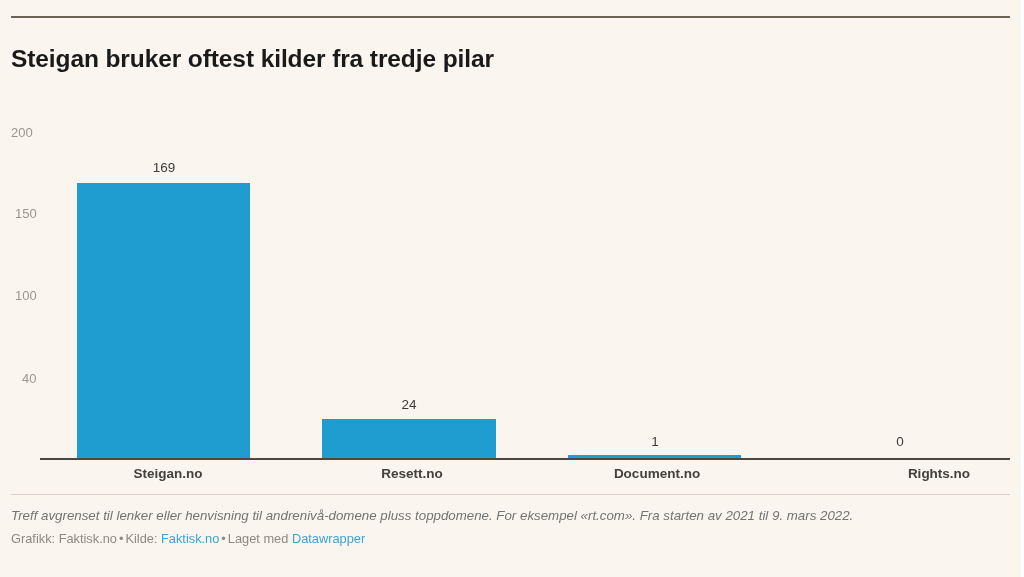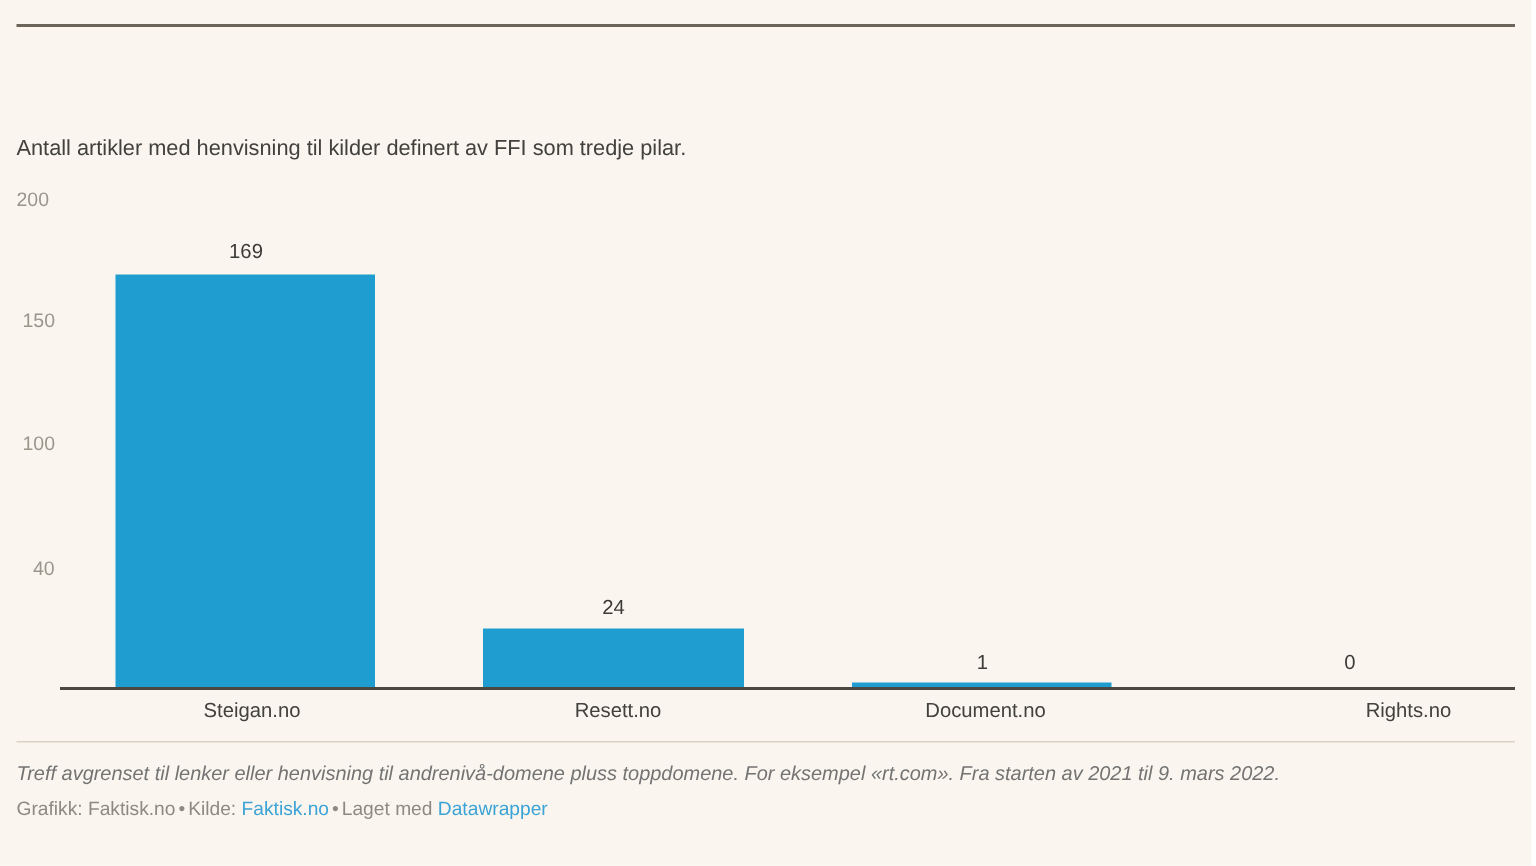--- a/index.html
+++ b/index.html
@@ -84,20 +84,21 @@
     white-space: nowrap;
   }
   .cat-label {
     position: absolute;
     top: 466px;
     font-size: 13.5px;
     color: #42413e;
     text-align: center;
     transform: translateX(-50%);
     white-space: nowrap;
+    font-weight: bold;
   }
 
   .bottom-rule {
     position: absolute;
     left: 11px;
     top: 494px;
     width: 999px;
     height: 1px;
     background: #d9d2c6;
   }
@@ -136,21 +137,21 @@
     background: #ffffff;
   }
 </style>
 </head>
 <body>
 
 <div class="chart-canvas">
 
   <div class="top-rule"></div>
 
-  <div class="subtitle">Antall artikler med henvisning til kilder definert av FFI som tredje pilar.</div>
+  <div class="title">Steigan bruker oftest kilder fra tredje pilar</div>
 
   <div class="plot">
 
     <div class="ytick-label" style="left:11px; top:125px;">200</div>
     <div class="ytick-label" style="left:15px; top:206px;">150</div>
     <div class="ytick-label" style="left:15px; top:288px;">100</div>
     <div class="ytick-label" style="left:22px; top:371px;">40</div>
 
     <div class="bar" style="left:77px; top:183px; width:173px; height:275px;"></div>
     <div class="bar" style="left:322px; top:419px; width:174px; height:39px;"></div>

